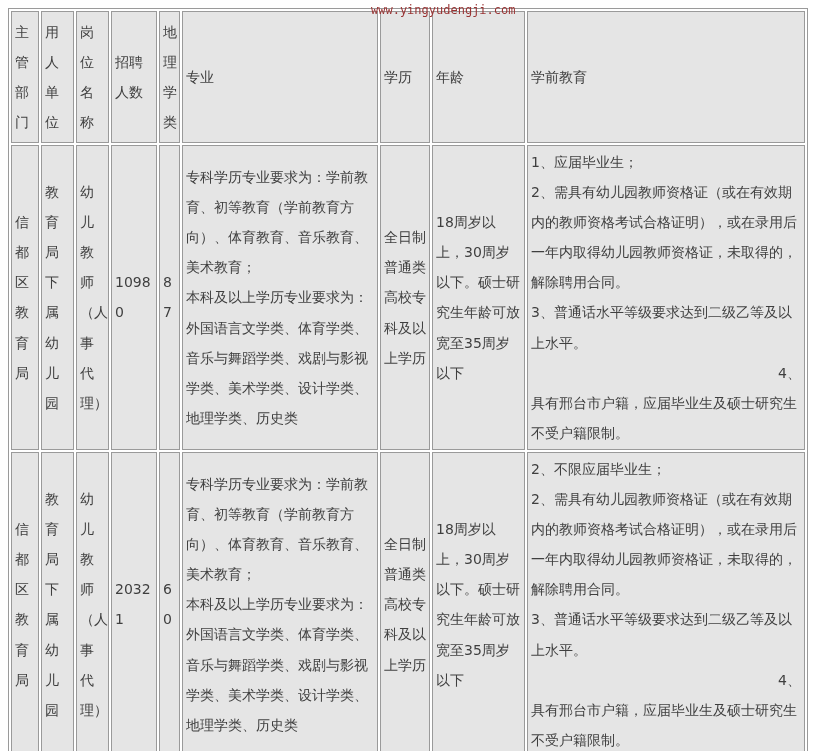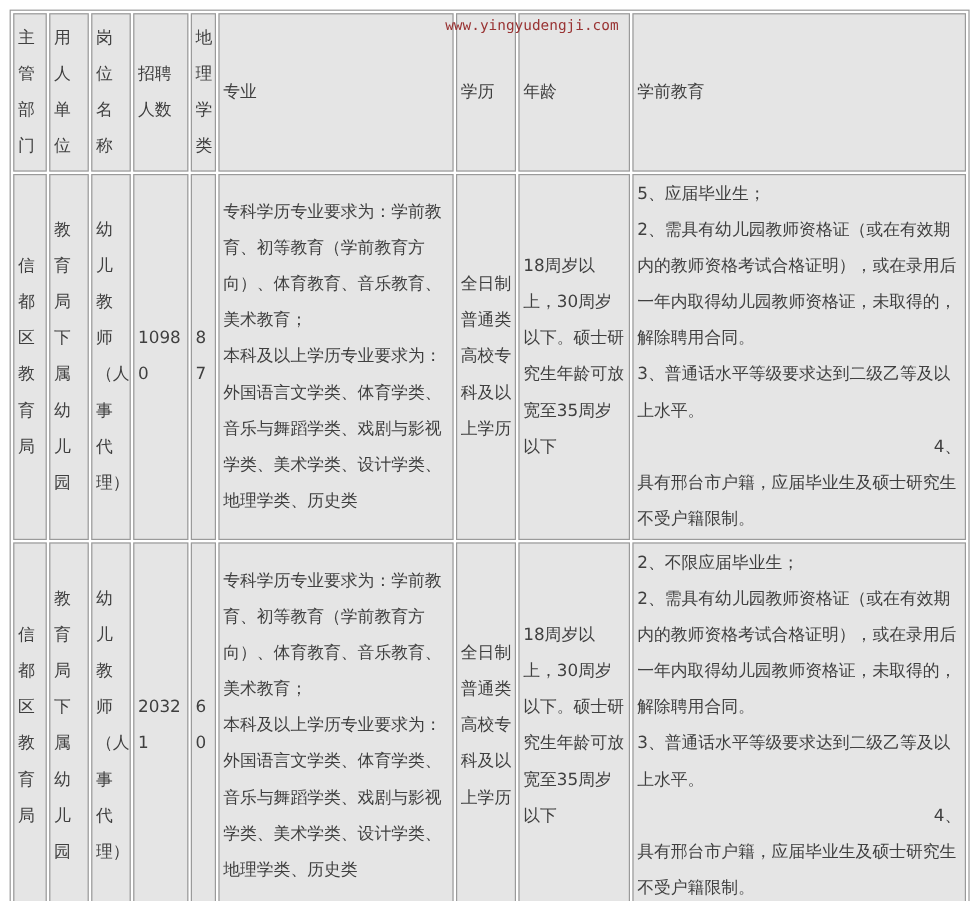--- a/index.html
+++ b/index.html
@@ -10,21 +10,21 @@
   body {
     font-family: "DejaVu Sans", sans-serif;
     position: relative;
     width: 813px;
     height: 751px;
     overflow: hidden;
   }
   .watermark {
     position: absolute;
     left: 371px;
-    top: 14px;
+    top: 3px;
     font-family: "DejaVu Sans Mono", monospace;
     font-size: 12px;
     color: #993333;
     z-index: 5;
     white-space: nowrap;
   }
   table.recruit {
     position: absolute;
     left: 8px;
     top: 8px;
@@ -91,21 +91,21 @@
     <td>幼儿教师（人事代理）</td>
     <td>10980</td>
     <td>87</td>
     <td>
       <div class="para">专科学历专业要求为：学前教育、初等教育（学前教育方向）、体育教育、音乐教育、美术教育；</div>
       <div class="para">本科及以上学历专业要求为：外国语言文学类、体育学类、音乐与舞蹈学类、戏剧与影视学类、美术学类、设计学类、地理学类、历史类</div>
     </td>
     <td>全日制普通类高校专科及以上学历</td>
     <td>18周岁以上，30周岁以下。硕士研究生年龄可放宽至35周岁以下</td>
     <td>
-      <div class="para">5、应届毕业生；</div>
+      <div class="para">1、应届毕业生；</div>
       <div class="para">2、需具有幼儿园教师资格证（或在有效期内的教师资格考试合格证明），或在录用后一年内取得幼儿园教师资格证，未取得的，解除聘用合同。</div>
       <div class="para">3、普通话水平等级要求达到二级乙等及以上水平。</div>
       <div class="para marker-right">4、</div>
       <div class="para">具有邢台市户籍，应届毕业生及硕士研究生不受户籍限制。</div>
     </td>
   </tr>
 
   <tr class="data-row-2">
     <td>信都区教育局</td>
     <td>教育局下属幼儿园</td>

